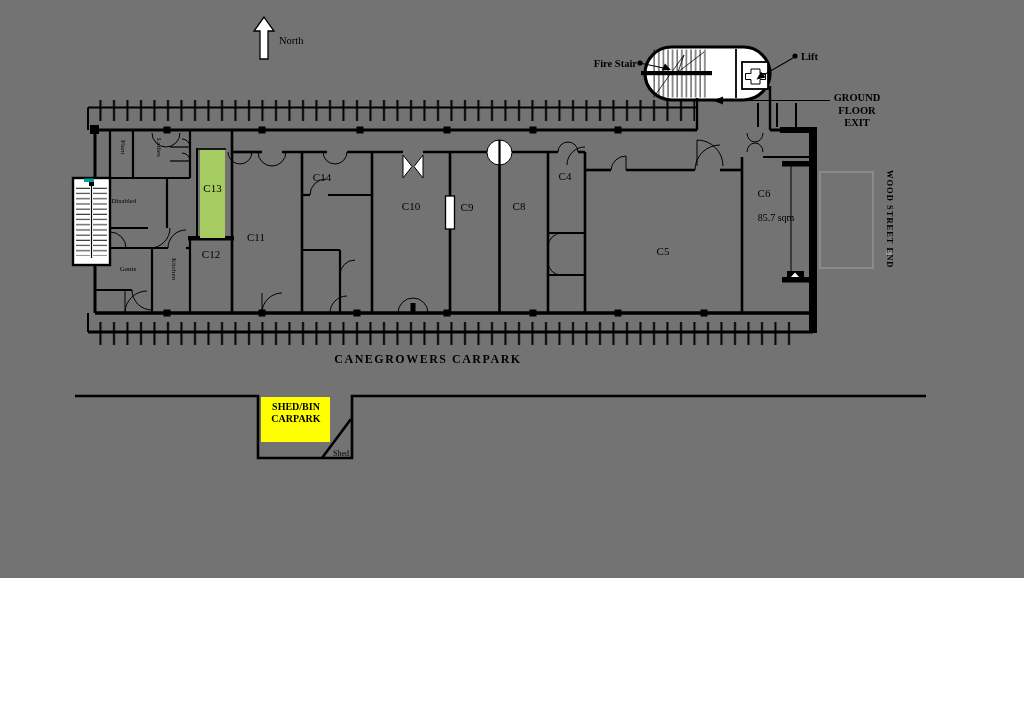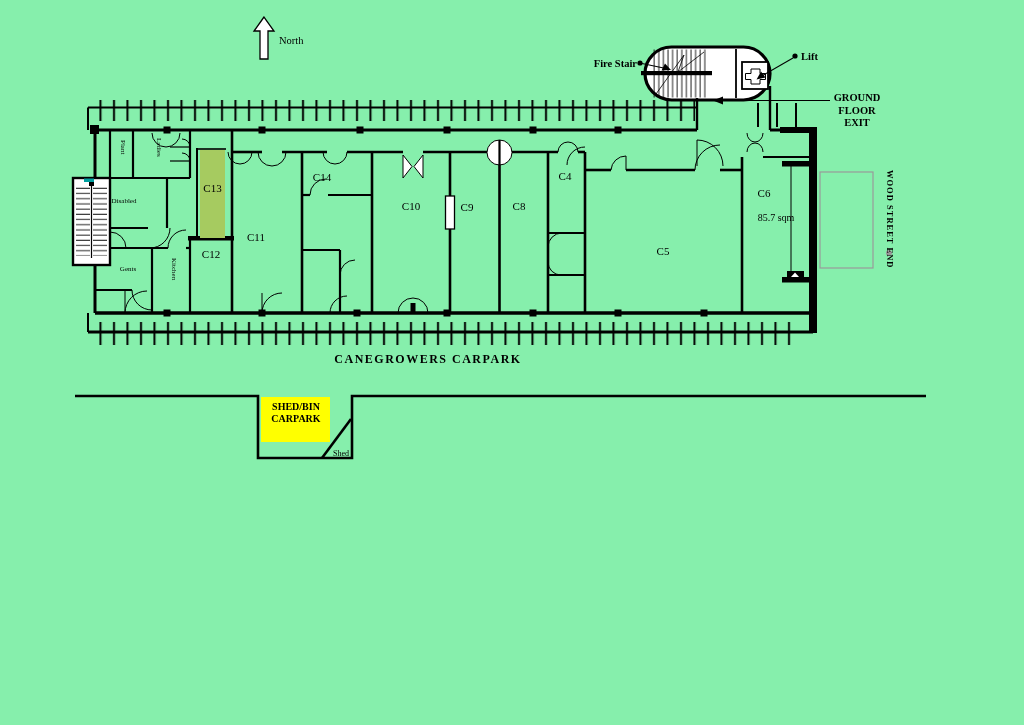--- a/index.html
+++ b/index.html
@@ -1,16 +1,16 @@
 <!DOCTYPE html>
 <html><head>
 <meta charset="utf-8">
 <style>
   html,body{margin:0;padding:0;background:#ffffff;}
-  .page{position:relative;width:1024px;height:725px;background:#86efac;overflow:hidden;}
+  .page{position:relative;width:1024px;height:578px;background:#737373;overflow:hidden;}
   svg text{font-family:"Liberation Serif","DejaVu Serif",serif;fill:#000;}
   .lbl-room{font-size:11px;}
   .lbl-small{font-size:7px;}
   .lbl-bold{font-weight:bold;}
   .wall{stroke:#000;fill:none;}
 </style>
 </head>
 <body>
 
 <div class="page">

